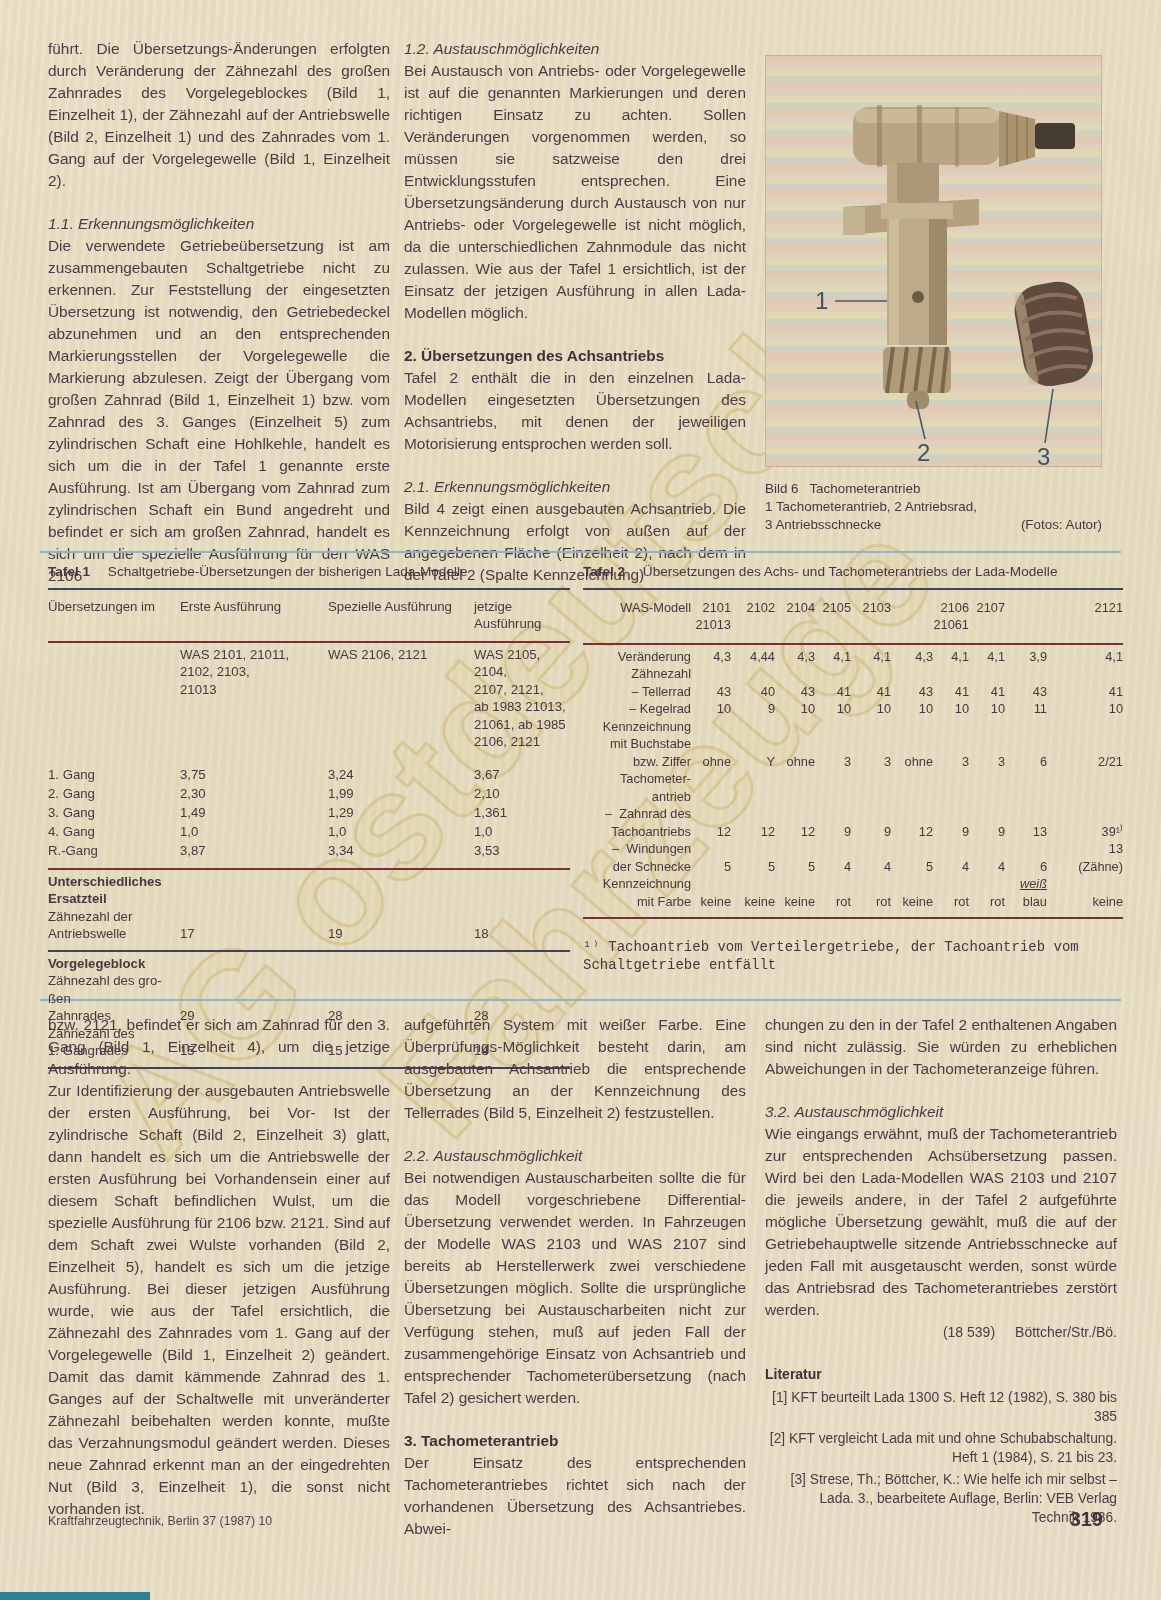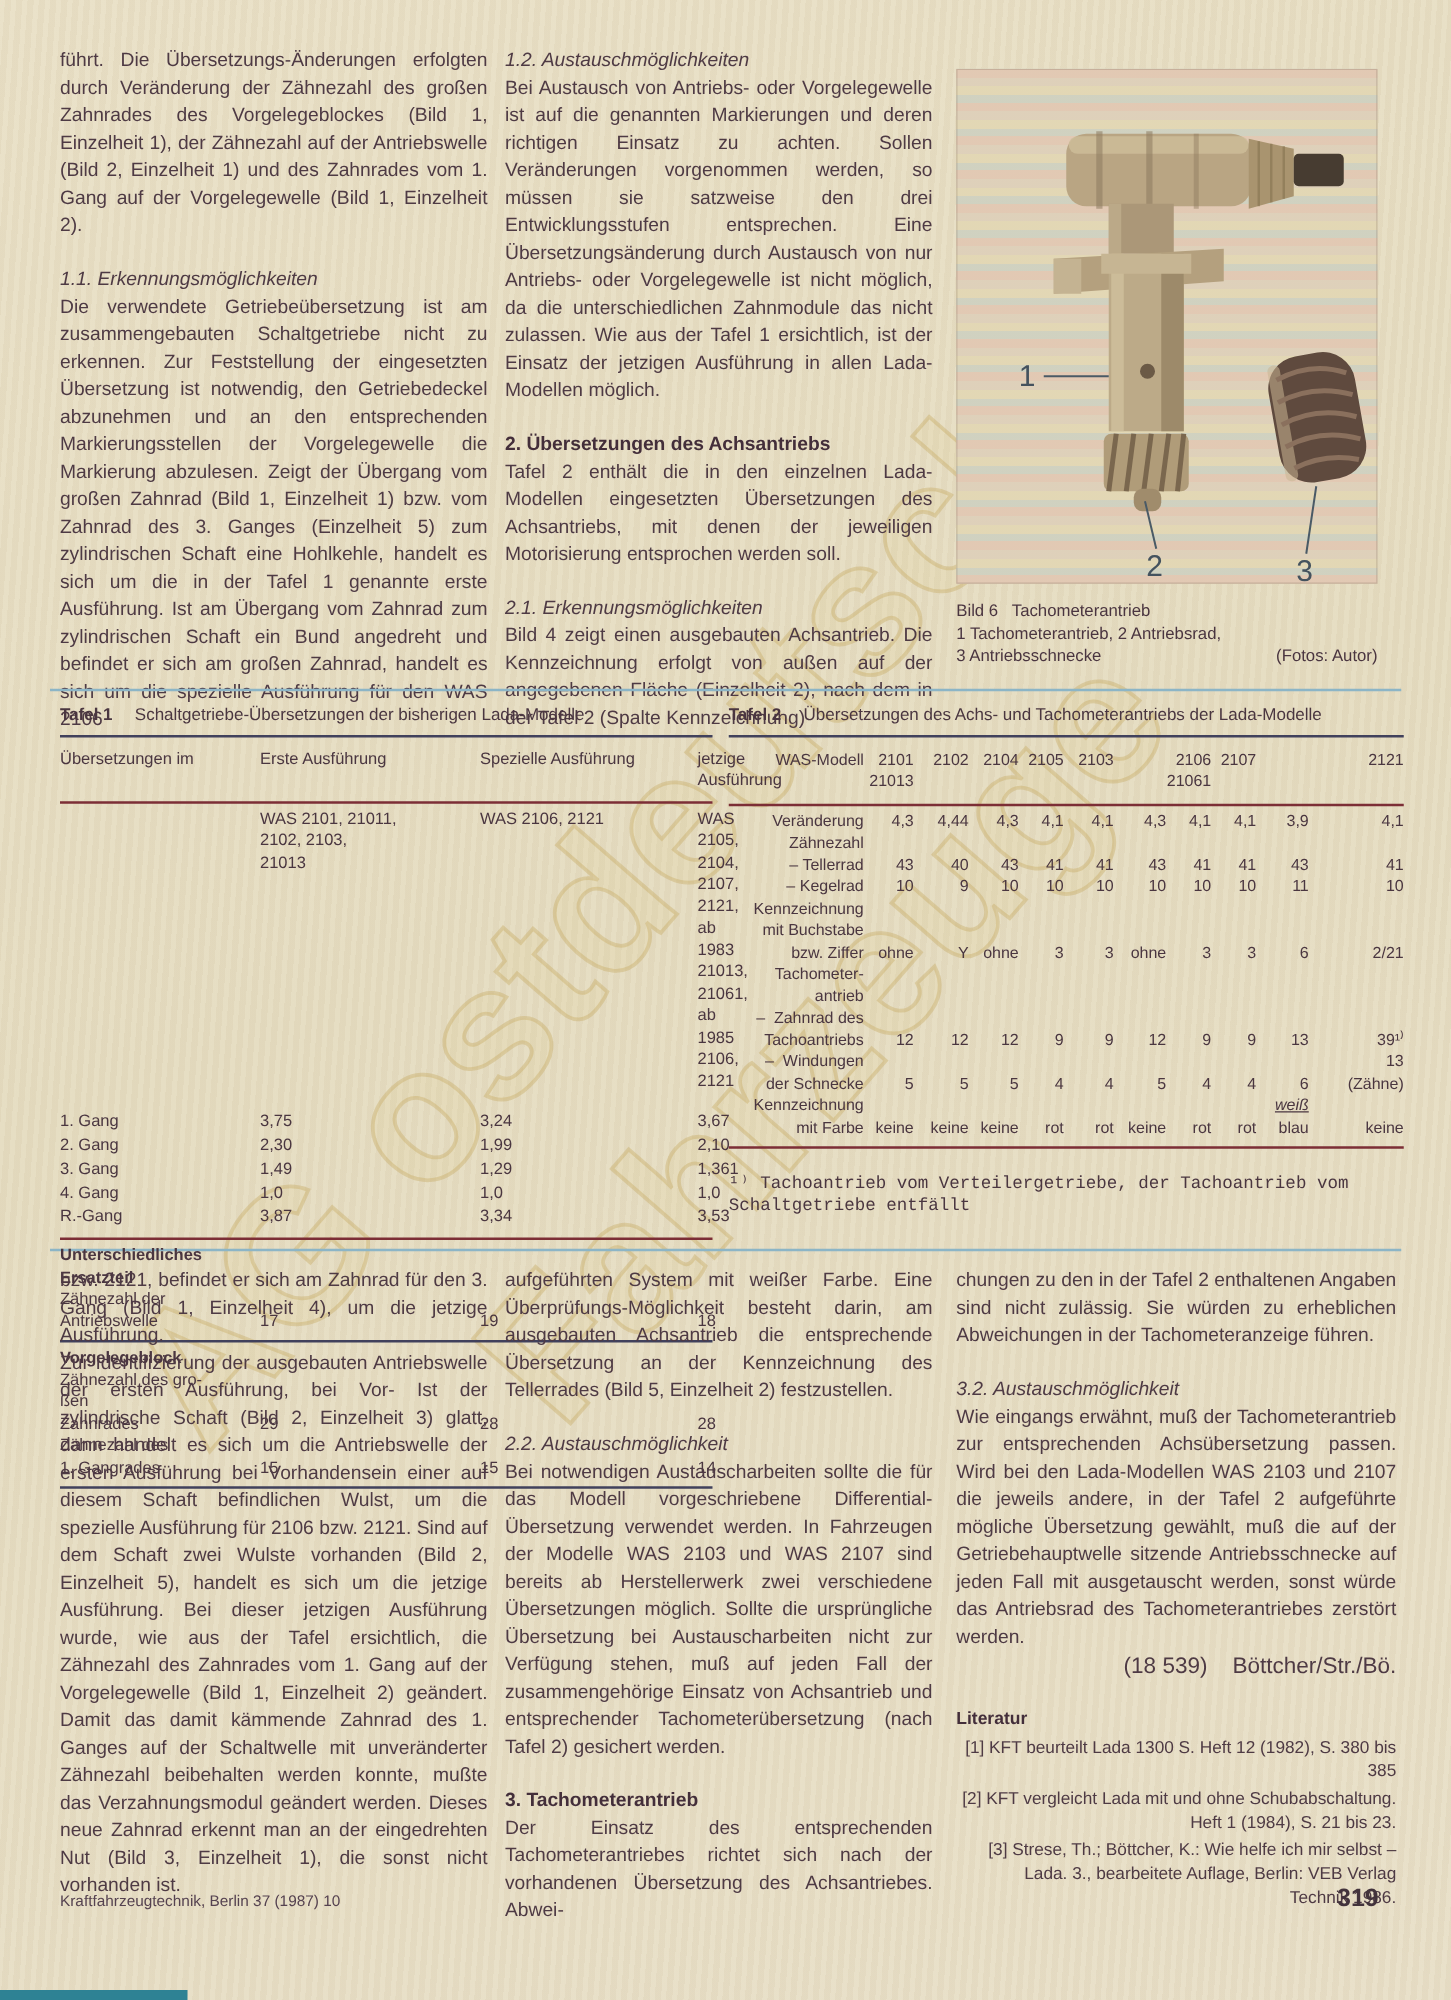--- a/index.html
+++ b/index.html
@@ -40,29 +40,29 @@
   .t-title{font-size:13.6px;margin:7px 0 7px 0;}
   .t-title .lab{font-weight:bold;margin-right:14px;}
   .trule{border-top:2px solid;margin:2px 0 3px 0;}
   .trule.dark{border-color:#41415c;}
   .trule.red{border-color:#7c2e36;}
   .trow{display:grid;}
   .tcell{white-space:pre-line;}
   .tbold .tcell{font-weight:bold;}
   .uline{text-decoration:underline;font-style:italic;}
   #tafel1{left:48px;top:556px;width:522px;font-size:13.2px;line-height:17.5px;}
-  #tafel1 .trow{grid-template-columns:132px 148px 146px 1fr;gap:28px;}
+  #tafel1 .trow{grid-template-columns:132px 148px 146px 1fr;}
   #tafel1 .thead .tcell{padding:5px 0 6px 0;}
   #tafel1 .gear .tcell{line-height:19px;}
   #tafel2{left:583px;top:556px;width:540px;font-size:12.8px;line-height:17.5px;}
   #tafel2 .trow{grid-template-columns:108px 40px 44px 40px 36px 40px 42px 36px 36px 42px 1fr;text-align:right;}
   #tafel2 .thead .tcell{padding:6px 0 7px 0;}
   .footnote{font-size:14px;margin-top:20px;color:#4a3640;font-family:Liberation Mono, monospace;}
   
-  .sig{display:flex;justify-content:flex-end;gap:20px;font-size:18px;}
+  .sig{display:flex;justify-content:flex-end;gap:20px;font-size:14px;}
   .lit-title{font-weight:bold;color:#432e3a;font-size:14px;margin-top:20px;}
   .lit{font-size:13.8px;line-height:19px;padding-left:32px;text-indent:-32px;text-align:right;margin-top:3px;}
   
   .footer-left{position:absolute;left:48px;top:1514px;font-size:12.3px;color:#554250;}
   .footer-right{position:absolute;right:58px;top:1508px;font-size:20px;font-weight:bold;color:#43333c;}
   
   .watermark{
     position:absolute;left:-160px;top:560px;width:1480px;
     transform:rotate(-49deg);
     font-size:150px;font-weight:bold;line-height:1.35;text-align:center;

